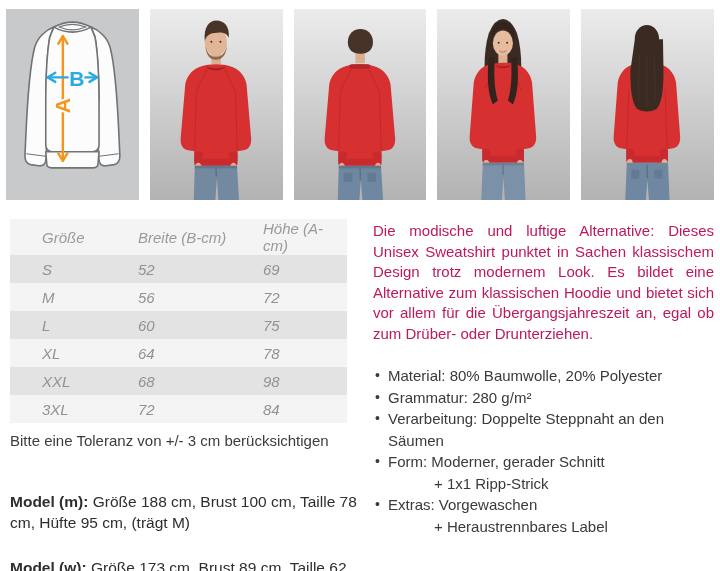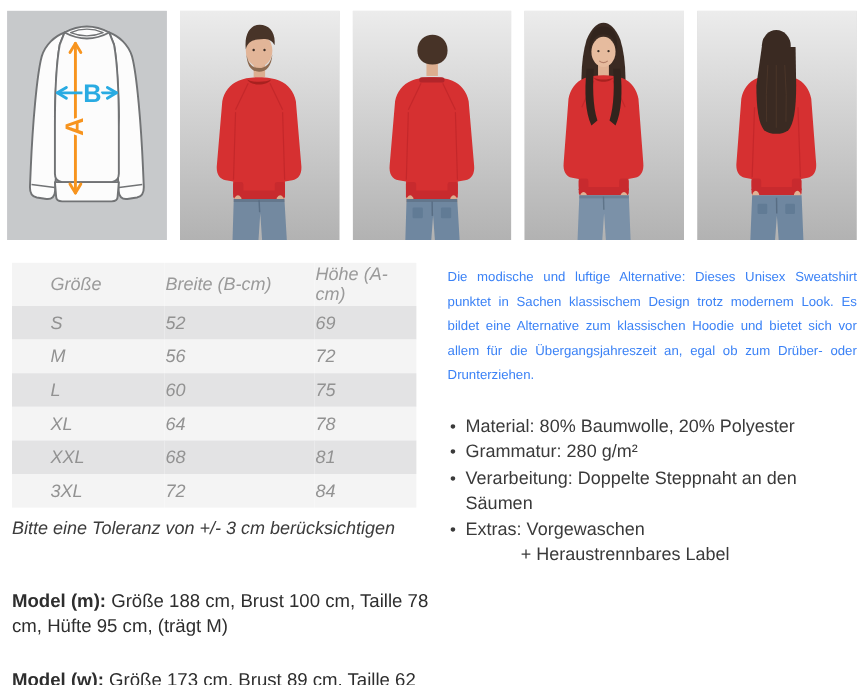--- a/index.html
+++ b/index.html
@@ -32,31 +32,31 @@
   table.size-table th{
     font-weight:400;text-align:left;background:#f4f4f4;height:28px;
     color:#9a9a9a;
   }
   table.size-table td{height:26px;}
   table.size-table tr.odd{background:#e3e3e4;}
   table.size-table tr.even{background:#f4f4f4;}
   table.size-table th:first-child,
   table.size-table td:first-child{padding-left:32px;}
   .tolerance{
-    margin-top:9px;font-size:15px;color:#3c3c3c;letter-spacing:0;font-style:italic;
+    margin-top:9px;font-size:15px;color:#3c3c3c;letter-spacing:0;
   }
   .model-block{
     font-size:15.5px;line-height:21px;color:#2e2e2e;width:352px;
   }
   .model-block .lbl{font-weight:bold;}
   .model-m{margin-top:42px;}
   .model-w{margin-top:24px;}
   
   .desc{
-    font-size:11px;line-height:20.5px;color:#3b82f6;
+    font-size:15px;line-height:20.5px;color:#be185d;
     text-align:justify;margin:2px 0 0 0;
   }
   ul.details{
     list-style:none;margin:21px 0 0 0;padding:0;
     font-size:15px;line-height:21.5px;color:#3a3a3a;
   }
   ul.details li{position:relative;padding-left:15px;}
   ul.details li::before{
     content:"\2022";position:absolute;left:2px;top:0;
     font-size:14px;color:#3a3a3a;
@@ -320,21 +320,21 @@
           <td>75</td>
         </tr>
         <tr class="even">
           <td>XL</td>
           <td>64</td>
           <td>78</td>
         </tr>
         <tr class="odd">
           <td>XXL</td>
           <td>68</td>
-          <td>81</td>
+          <td>98</td>
         </tr>
         <tr class="even">
           <td>3XL</td>
           <td>72</td>
           <td>84</td>
         </tr>
       </tbody>
     </table>
 
     <div class="tolerance">Bitte eine Toleranz von +/- 3 cm berücksichtigen</div>
@@ -355,18 +355,22 @@
       <li>
         <span class="bullet-text">Material: 80% Baumwolle, 20% Polyester</span>
       </li>
       <li>
         <span class="bullet-text">Grammatur: 280 g/m²</span>
       </li>
       <li>
         <span class="bullet-text">Verarbeitung: Doppelte Steppnaht an den Säumen</span>
       </li>
       <li>
+        <span class="bullet-text">Form: Moderner, gerader Schnitt</span>
+        <div class="bullet-sub">+ 1x1 Ripp-Strick</div>
+      </li>
+      <li>
         <span class="bullet-text">Extras: Vorgewaschen</span>
         <div class="bullet-sub">+ Heraustrennbares Label</div>
       </li>
     </ul>
   </div>
 </div>
 
 </body></html>

